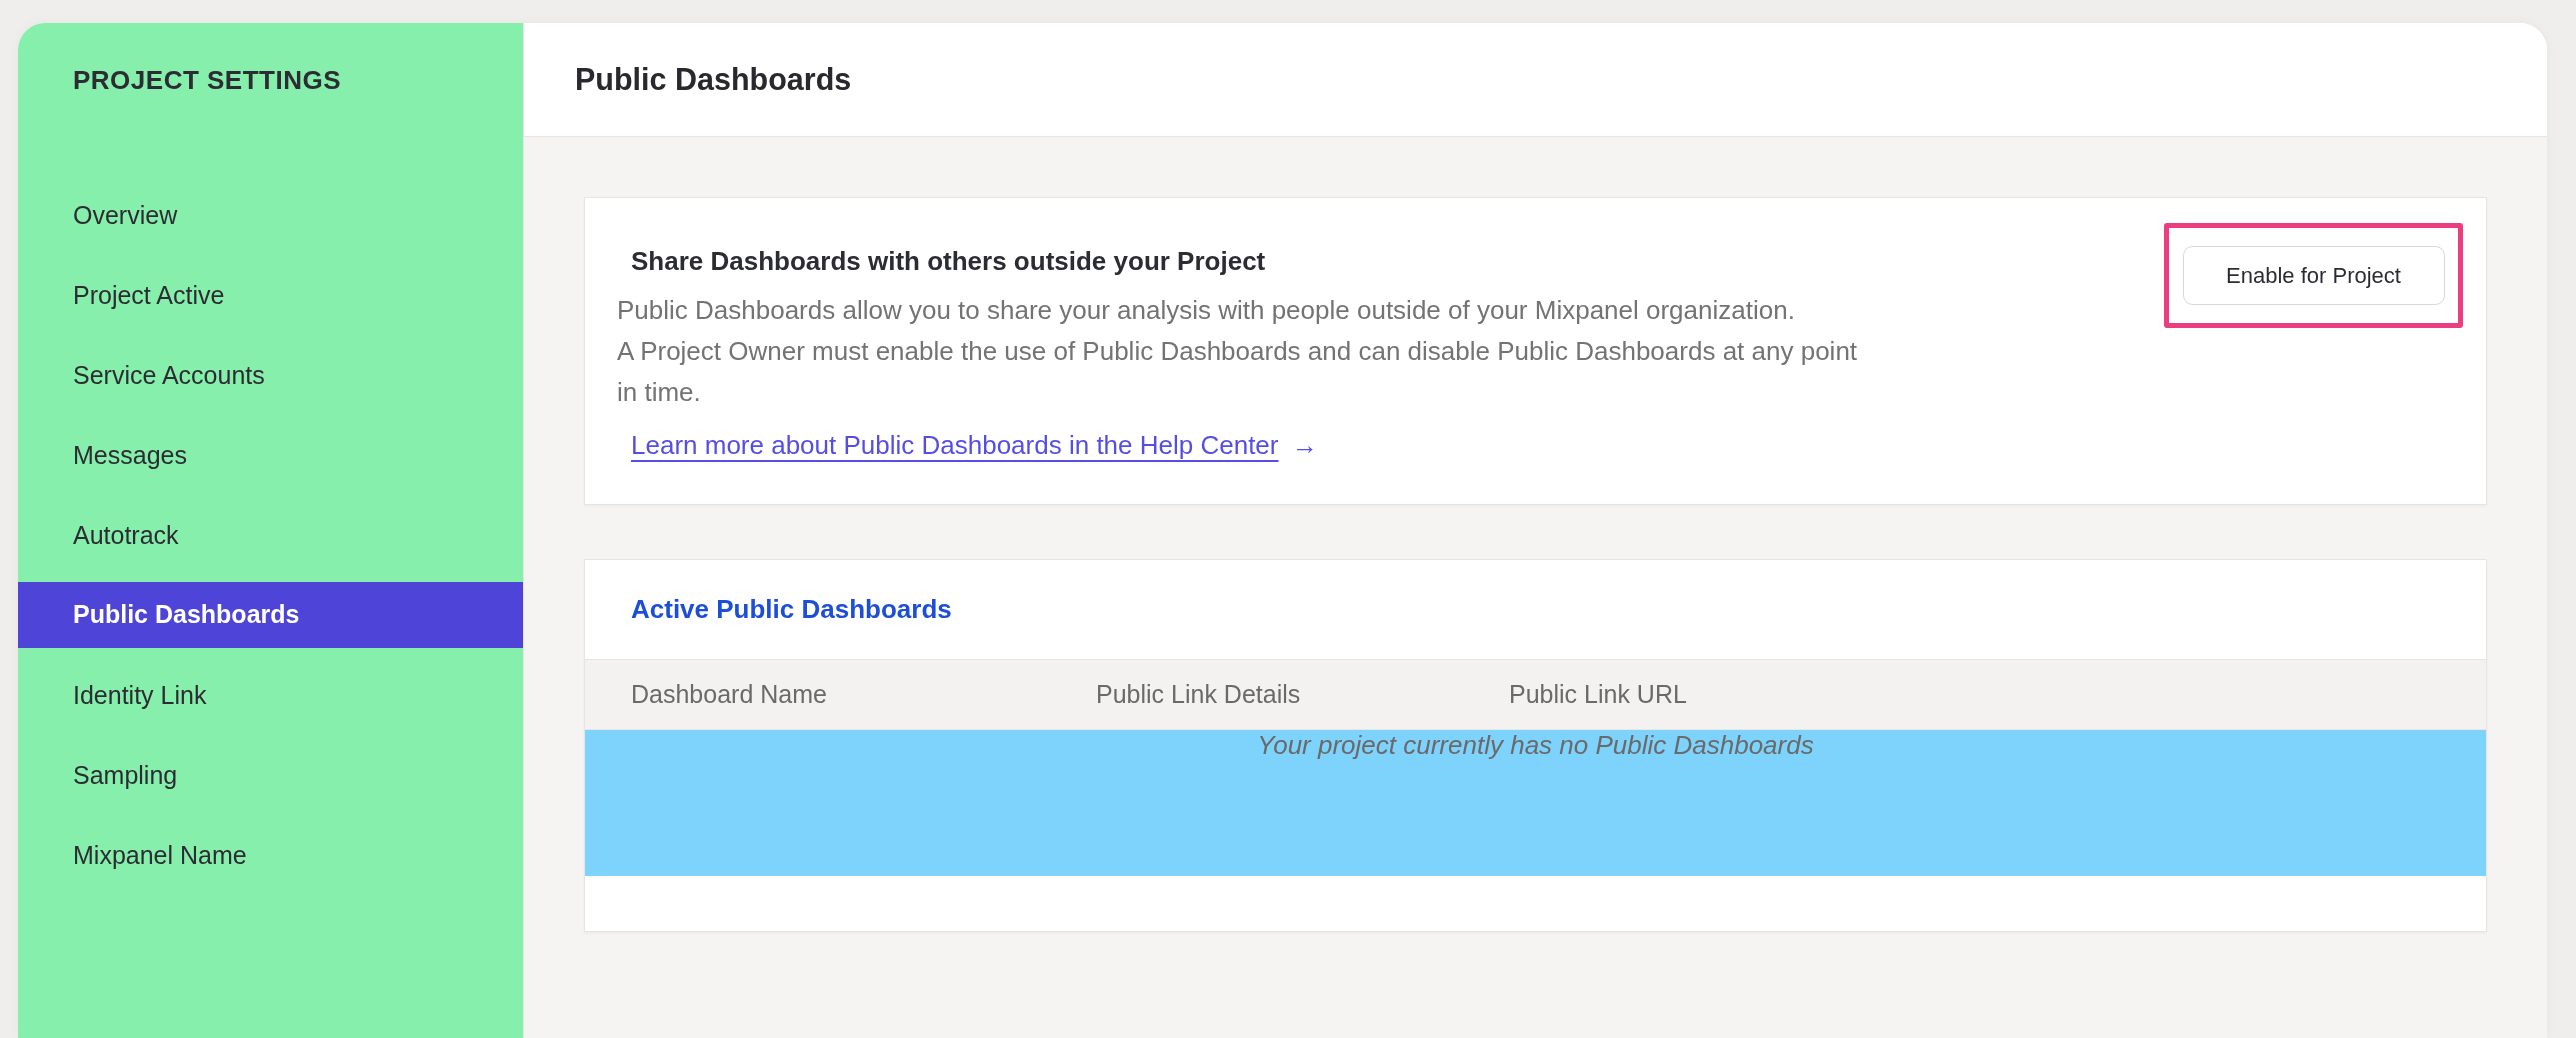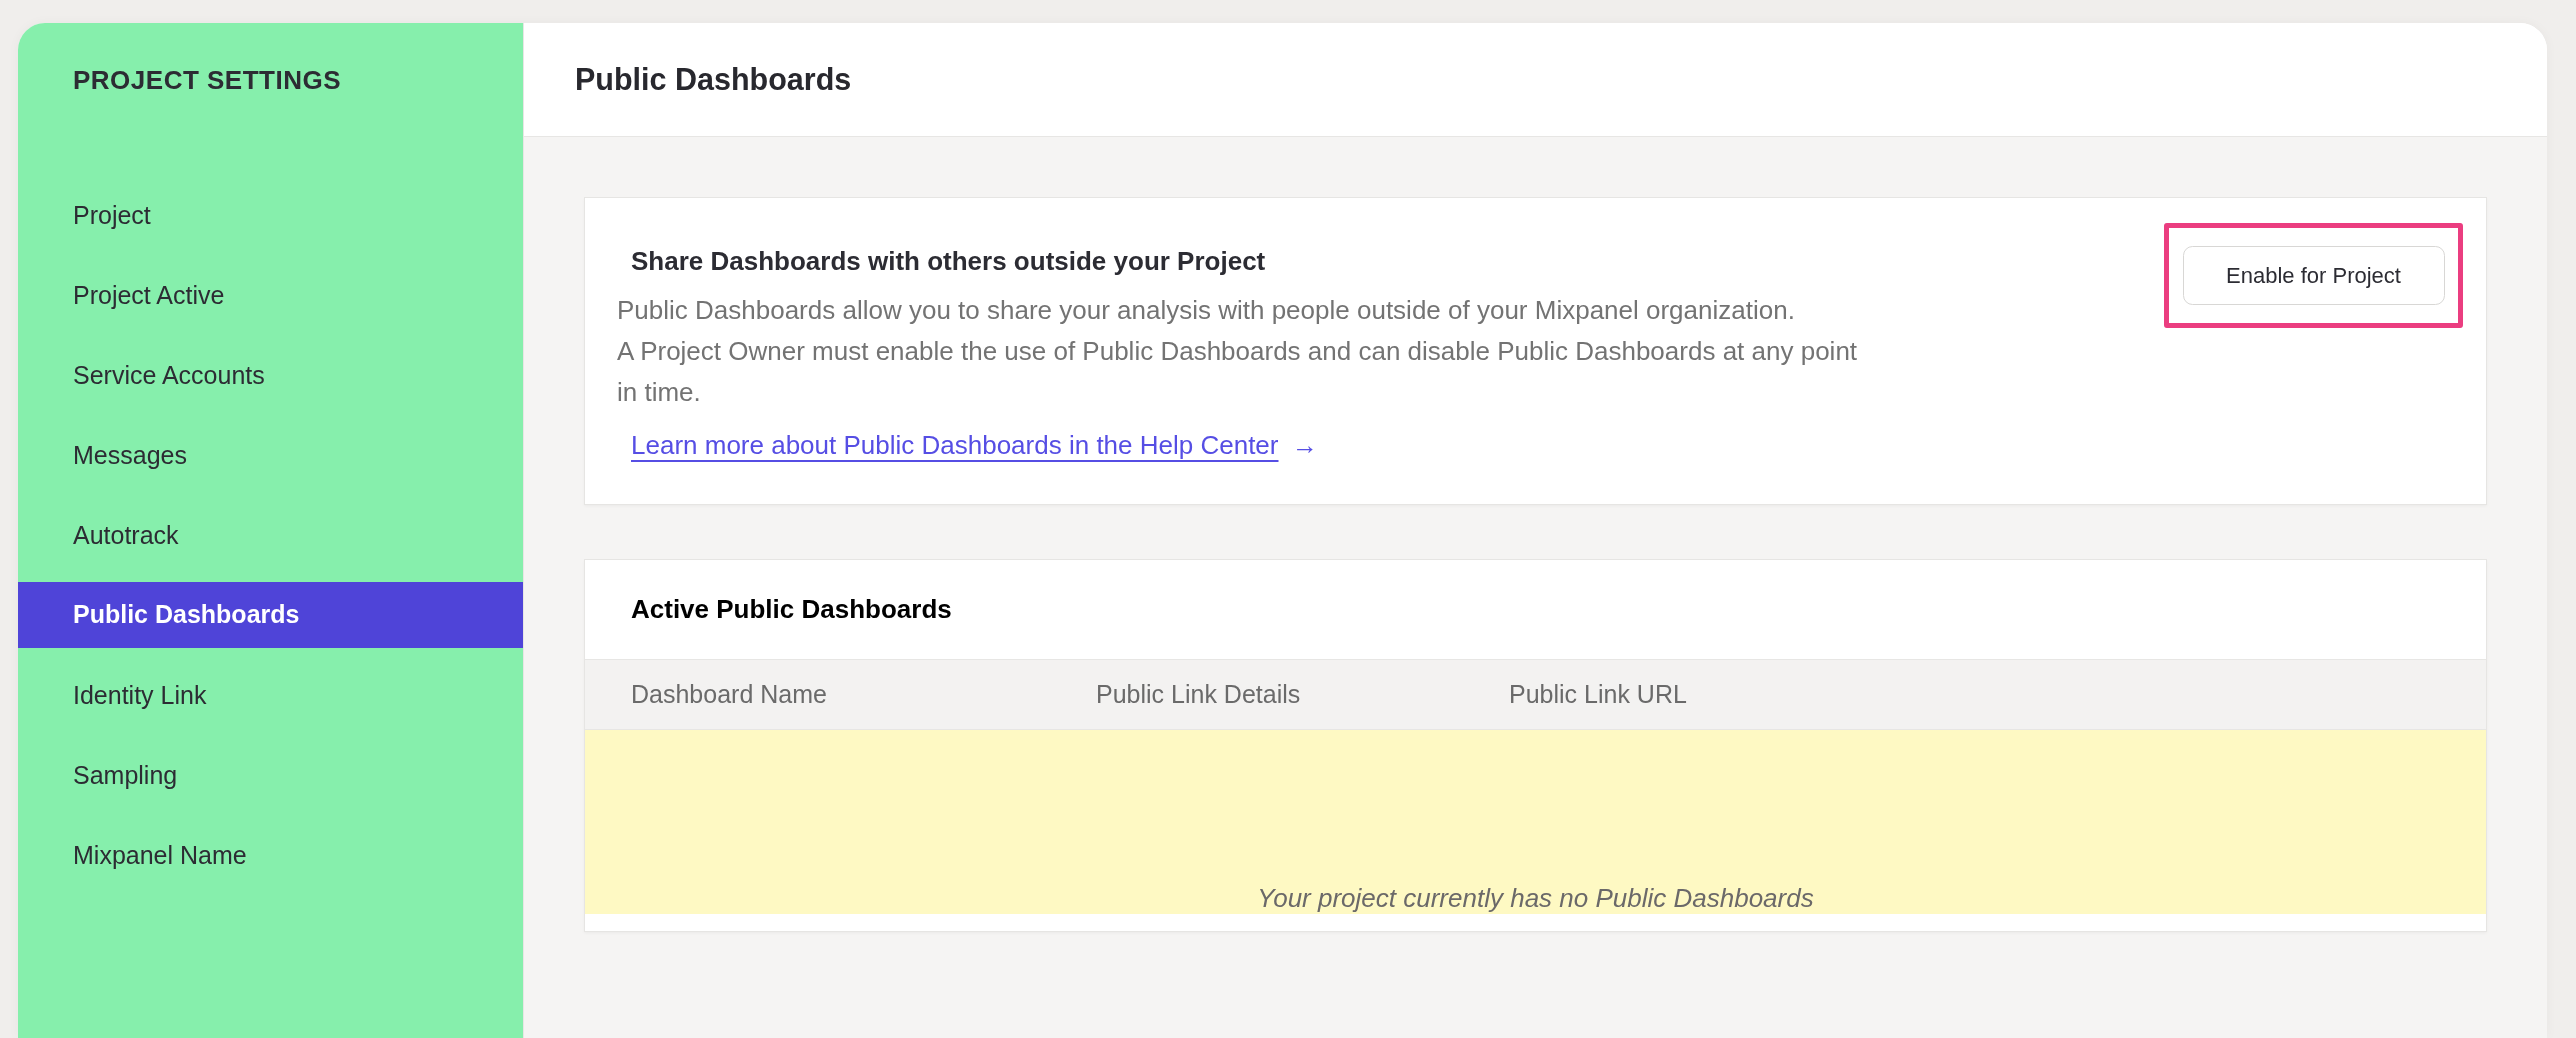--- a/index.html
+++ b/index.html
@@ -113,57 +113,57 @@
     cursor: pointer; white-space: nowrap;
   }
 
   
   .active-card-header {
     height: 99px; display: flex; align-items: center;
     background: #ffffff;
   }
   .active-heading {
     margin-left: 46px;
-    font-size: 26px; font-weight: 700; color: #000000;
+    font-size: 26px; font-weight: 700; color: #1d4ed8;
     white-space: nowrap;
   }
   .table-head {
     position: relative; height: 71px;
     background: #f3f2f1;
     border-top: 1px solid #e7e6e4;
     border-bottom: 1px solid #e7e6e4;
   }
   .th {
     position: absolute; top: 0; height: 100%;
     display: flex; align-items: center;
     font-size: 25px; color: #6a6a6a; white-space: nowrap;
   }
   .th:nth-child(1) { left: 46px; }
   .th:nth-child(2) { left: 511px; }
   .th:nth-child(3) { left: 924px; }
   .table-body {
-    height: 184px; background: #fef9c3;
-    display: flex; align-items: flex-end; justify-content: center;
+    height: 146px; background: #7dd3fc;
+    display: flex; align-items: flex-start; justify-content: center;
   }
   .empty-msg {
     font-size: 26px; font-style: italic; color: #6b6969;
     white-space: nowrap;
   }
 </style>
 </head>
 <body>
 
 <div id="screen">
   <div class="panel">
 
     <div class="sidebar">
       <div class="sidebar-title">PROJECT SETTINGS</div>
       <nav class="nav">
           <div class="nav-item">
-            <span>Project</span>
+            <span>Overview</span>
           </div>
           <div class="nav-item">
             <span>Project Active</span>
           </div>
           <div class="nav-item">
             <span>Service Accounts</span>
           </div>
           <div class="nav-item">
             <span>Messages</span>
           </div>

